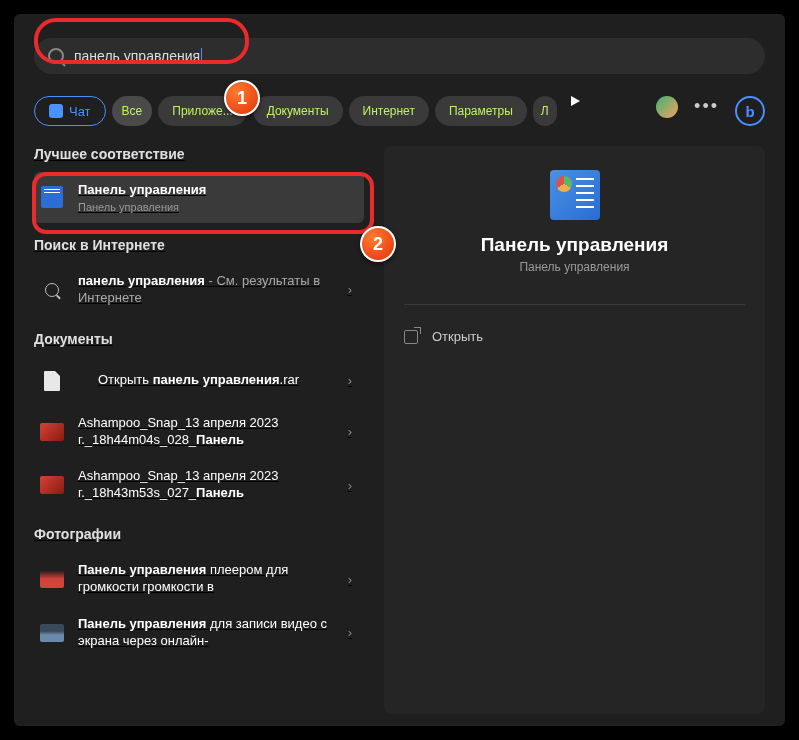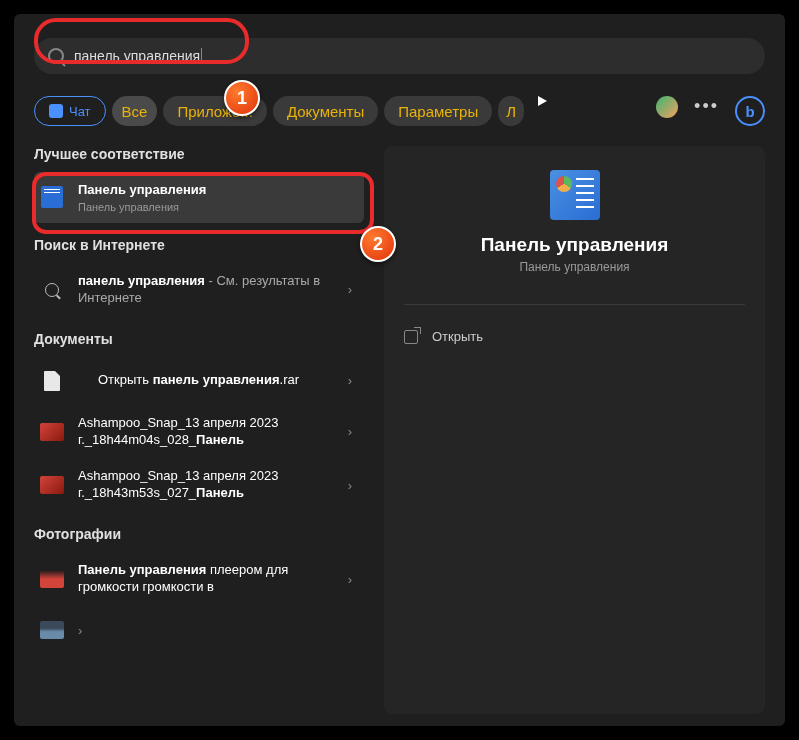--- a/index.html
+++ b/index.html
@@ -10,30 +10,30 @@
 .search-icon::after { content: ''; position: absolute; width: 6px; height: 2px; background: #888; bottom: -3px; right: -4px; transform: rotate(45deg); }
 .cursor { display: inline-block; width: 1px; height: 16px; background: #4a90ff; margin-left: 1px; vertical-align: middle; }
 
 .search-highlight-border { position: absolute; top: 18px; left: 34px; width: 215px; height: 46px; border: 4px solid #ea2b2b; border-radius: 22px; pointer-events: none; }
 
 .callout { position: absolute; width: 36px; height: 36px; border-radius: 50%; background: radial-gradient(circle at 35% 30%, #ff7b2e, #e0320c); border: 2px solid #fff; display: flex; align-items: center; justify-content: center; color: #fff; font-weight: bold; font-size: 18px; box-shadow: 0 2px 4px rgba(0,0,0,0.5); }
 
 .filters { display: flex; gap: 6px; margin-top: 22px; align-items: flex-start; }
 .chat-btn { display: flex; align-items: center; gap: 6px; border: 1px solid #4a90ff; border-radius: 16px; height: 30px; padding: 0 14px; color: #4a90ff; font-size: 13px; }
 .chat-btn .bing-icon { width: 14px; height: 14px; background: #4a90ff; border-radius: 3px; }
-.pill { background: #3a3a3a; color: #eab308; height: 30px; padding: 0 14px; border-radius: 15px; font-size: 15px; display: flex; align-items: center; white-space: nowrap; }
+.pill { background: #3a3a3a; color: #bef264; height: 30px; padding: 0 14px; border-radius: 15px; font-size: 12px; display: flex; align-items: center; white-space: nowrap; }
 .pill.all { background: #4a4a4a; min-width: 36px; justify-content: center; padding: 0 10px; }
 .spacer { flex: 1; }
 .play-btn { width: 0; height: 0; border-left: 9px solid #fff; border-top: 5px solid transparent; border-bottom: 5px solid transparent; margin: 0 16px 0 8px; }
 .avatar { width: 22px; height: 22px; border-radius: 50%; background: linear-gradient(135deg,#3cb371,#f4a261); }
 .dots { color: #ccc; font-size: 18px; letter-spacing: 2px; margin: 0 10px; }
 .bing-big { width: 30px; height: 30px; border: 2px solid #4a90ff; border-radius: 50%; display: flex; align-items: center; justify-content: center; color: #4a90ff; font-weight: bold; font-size: 15px; }
 
 .content { display: flex; gap: 20px; margin-top: 20px; height: calc(100% - 100px); }
-.left-col { width: 330px; overflow: hidden; }
+.left-col { width: 330px; overflow: hidden; text-decoration: underline; }
 .right-col { flex: 1; background: #252525; border-radius: 8px; padding: 24px 20px; }
 
 .section-title { color: #e0e0e0; font-size: 14px; font-weight: 600; margin: 14px 0 10px; }
 .section-title:first-child { margin-top: 0; }
 
 .result-item { display: flex; align-items: center; gap: 12px; padding: 10px 12px 10px 4px; border-radius: 6px; position: relative; }
 .result-item.selected { background: #3a3a3a; }
 .result-icon { width: 28px; height: 28px; flex-shrink: 0; display: flex; align-items: center; justify-content: center; }
 .result-text { flex: 1; min-width: 0; }
 .result-title { color: #fff; font-size: 13px; font-weight: 600; line-height: 1.3; }
@@ -79,20 +79,21 @@
   </div>
 
   <div class="filters">
     <div class="chat-btn">
       <span class="bing-icon"></span>
       <span>Чат</span>
     </div>
     <div class="pill all">Все</div>
     <div class="pill">Приложе...</div>
     <div class="pill">Документы</div>
+    <div class="pill">Интернет</div>
     <div class="pill">Параметры</div>
     <div class="pill" style="padding:0 8px;">Л</div>
     <div class="play-btn"></div>
     <div class="spacer"></div>
     <div class="avatar"></div>
     <div class="dots">•••</div>
     <div class="bing-big">b</div>
   </div>
 
   <div class="content">
@@ -175,20 +176,25 @@
             <span class="bold">Панель управления</span><span> плеером для громкости громкости в</span>
           </div>
         </div>
         <span class="chevron">›</span>
       </div>
 
       <div class="result-item">
         <div class="result-icon">
             <div class="img-icon photo2"></div>
           </div>
+        <div class="result-text">
+          <div class="result-title" style="font-weight:400;">
+            <span class="bold">Панель управления</span><span> для записи видео с экрана через онлайн-</span>
+          </div>
+        </div>
         <span class="chevron">›</span>
       </div>
 
     </div>
 
     <div class="right-col">
       <div class="right-header">
         <div class="big-cp-icon"></div>
         <div class="right-title">Панель управления</div>
         <div class="right-sub">Панель управления</div>

